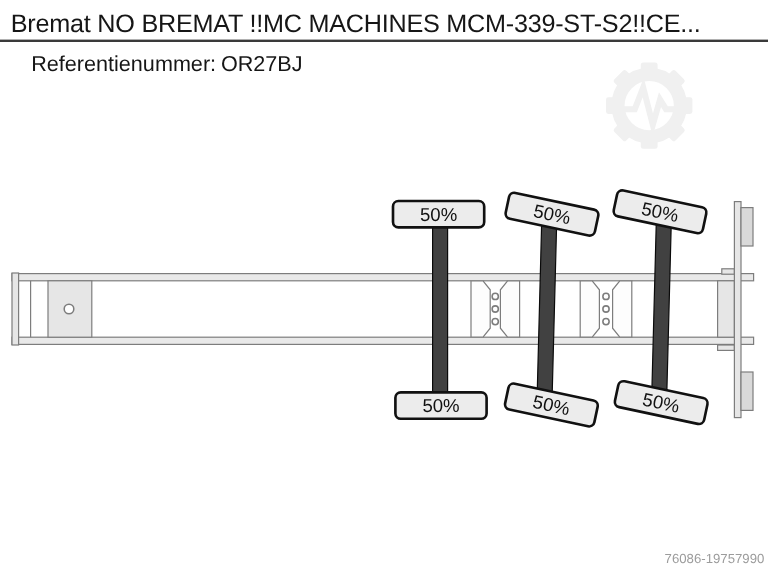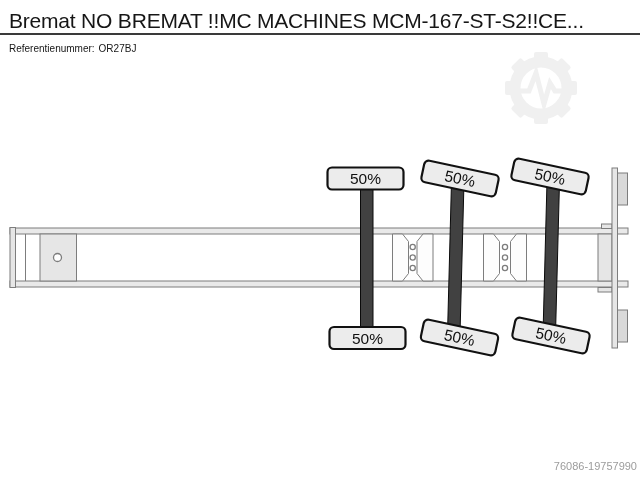--- a/index.html
+++ b/index.html
@@ -10,21 +10,21 @@
   .title{
     position:absolute;left:9px;top:9px;width:625px;
     font-size:21px;line-height:24px;color:var(--text,#161616);
     white-space:nowrap;overflow:hidden;letter-spacing:-0.2px;
   }
   .rule{
     position:absolute;left:0;top:33px;width:640px;height:2px;
     background:var(--divider,#3a3a3a);
   }
   .ref{
-    position:absolute;left:9px;top:43px;font-size:10px;color:var(--text,#1c1c1c);text-align:center;
+    position:absolute;left:26px;top:43px;font-size:18px;color:var(--text,#1c1c1c);text-align:center;
   }
   .ref .val{margin-left:4px;}
   .diagram-svg{position:absolute;left:0;top:0;}
   .listing-id{
     position:absolute;right:3px;top:460px;font-size:11px;color:var(--muted,#9c9c9c);
   }
   
   .c-rail{fill:var(--rail-fill,#e9e9e9);stroke:var(--outline,#7d7d7d);stroke-width:1;}
   .c-part{fill:var(--part-fill,#e6e6e6);stroke:var(--outline,#7d7d7d);stroke-width:1;}
   .c-bracket{fill:var(--bracket-fill,#d9d9d9);stroke:var(--outline,#7d7d7d);stroke-width:1;}
@@ -38,21 +38,21 @@
   text.load{
     font-family:"Liberation Sans",sans-serif;font-size:15.5px;fill:#111;
     text-anchor:middle;
   }
 </style>
 </head>
 <body>
 
 <div class="page">
 
-  <div class="title">Bremat NO BREMAT !!MC MACHINES MCM-167-ST-S2!!CE...</div>
+  <div class="title">Bremat NO BREMAT !!MC MACHINES MCM-339-ST-S2!!CE...</div>
   <div class="rule"></div>
 
   <div class="ref">
     <span>Referentienummer:</span><span class="val">OR27BJ</span>
   </div>
 
   <svg class="diagram-svg" width="640" height="480" viewBox="0 0 640 480">
 
     <g transform="translate(541,88)">
       <g>

